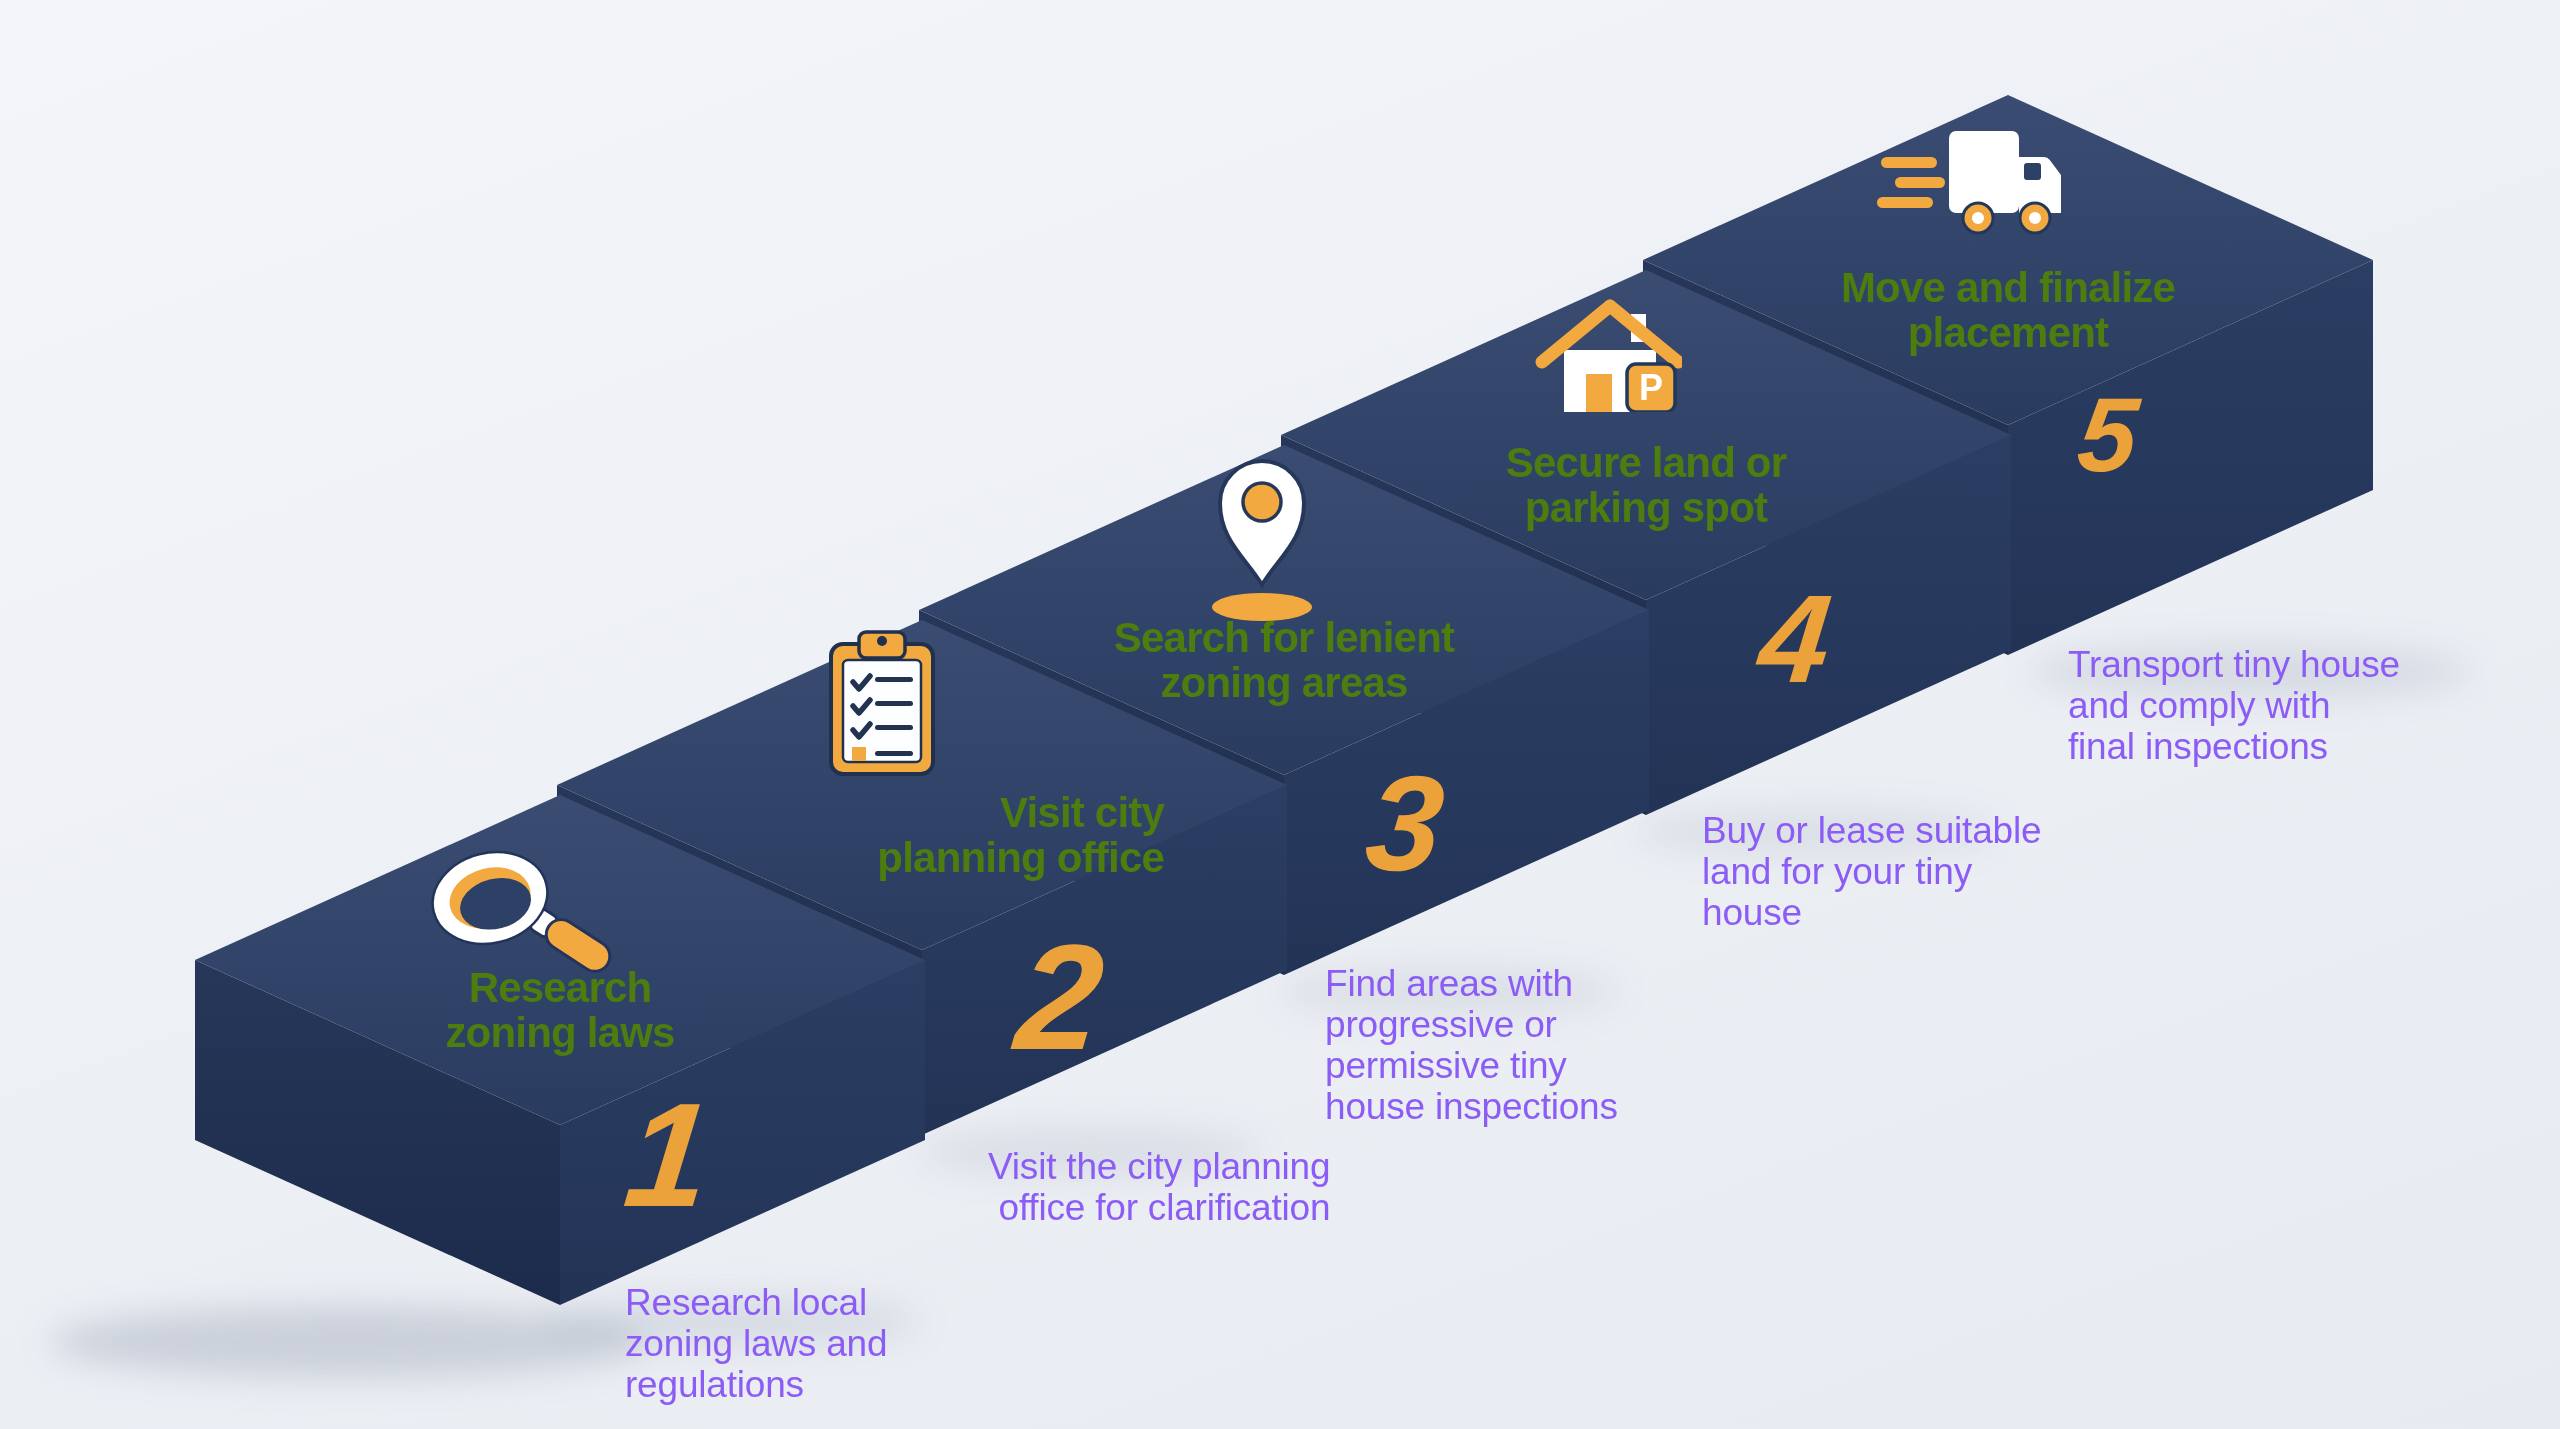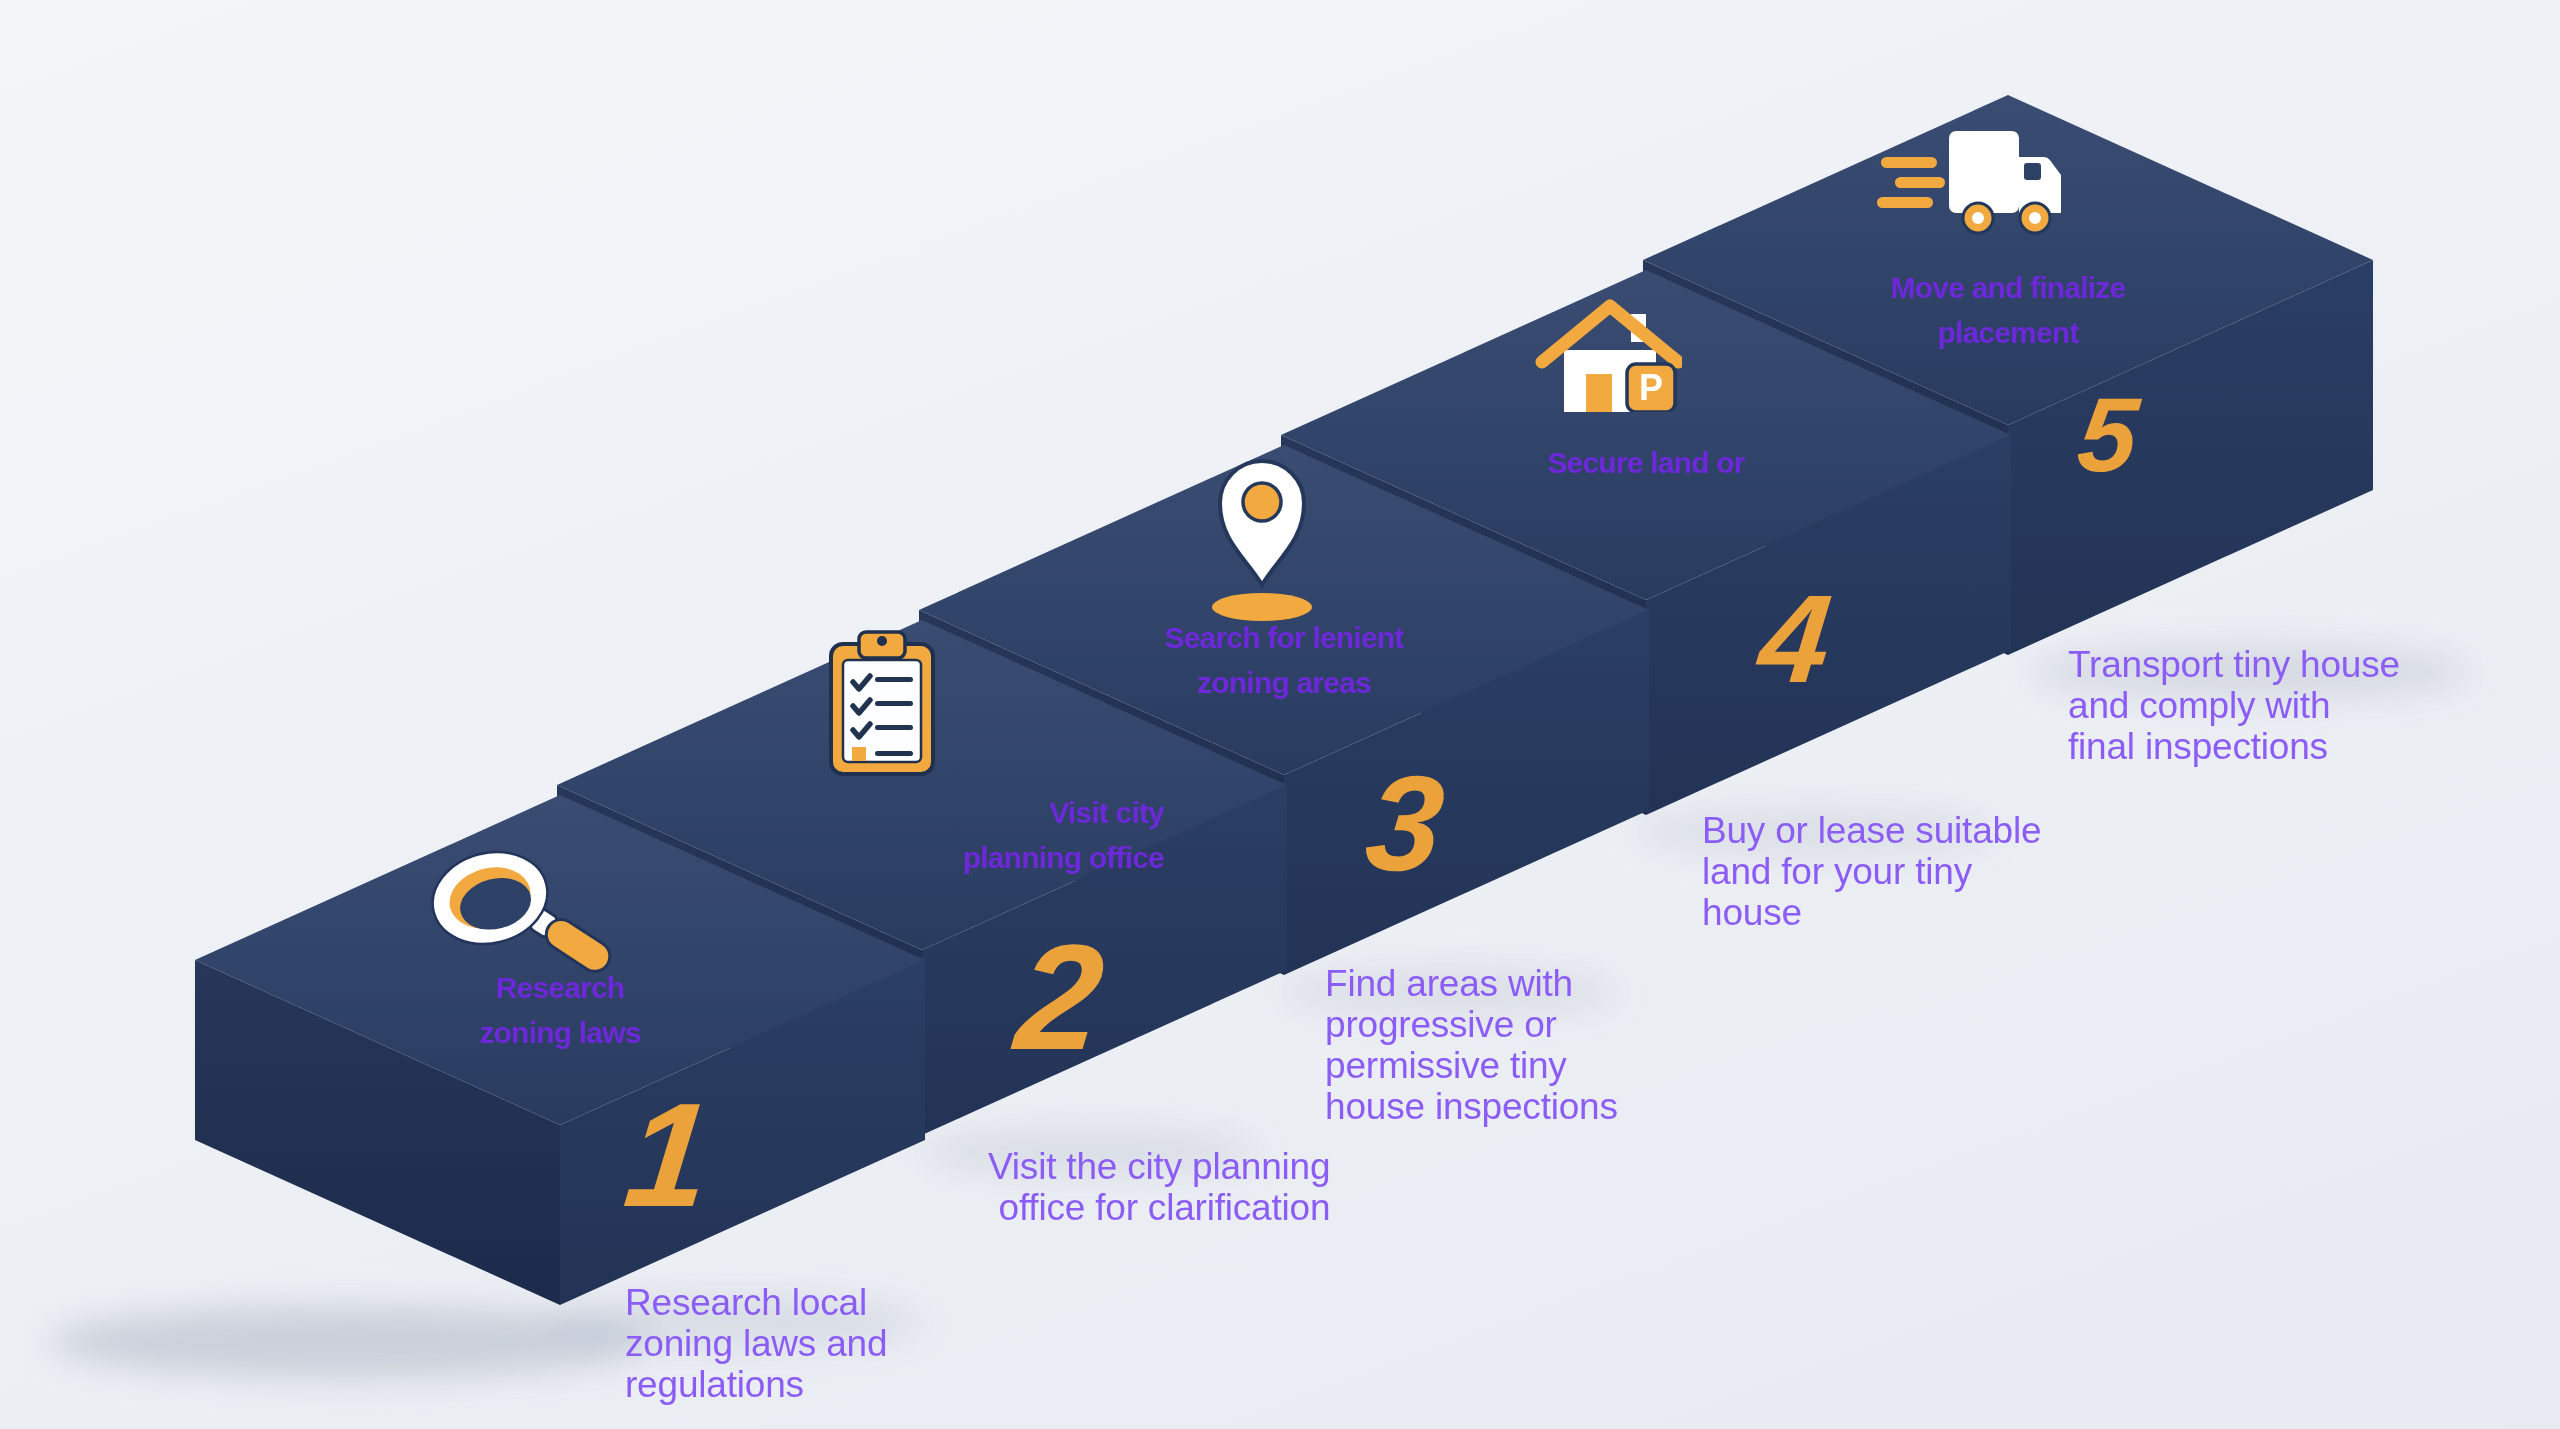--- a/index.html
+++ b/index.html
@@ -7,21 +7,21 @@
     width:2560px;height:1429px;position:relative;overflow:hidden;
     background:linear-gradient(160deg,#F3F5F9 0%,#ECEFF4 55%,#E7EAF0 100%);
     font-family:"Liberation Sans",sans-serif;
   }
   .stage{position:absolute;inset:0;}
   .blocks-svg{position:absolute;left:0;top:0;width:2560px;height:1429px;}
   .icon{position:absolute;}
   .icon svg{display:block;width:100%;height:100%;}
   .step-title{
     position:absolute;width:520px;text-align:center;
-    color:#6d28d9;font-weight:700;font-size:30px;line-height:45px;
+    color:#4d7c0f;font-weight:700;font-size:42px;line-height:45px;
     letter-spacing:-0.8px;
   }
   .step-title span{display:block;}
   .step-number{
     position:absolute;width:220px;text-align:center;
     color:#ECA23A;font-weight:700;font-style:italic;
     transform:skewX(-6deg);line-height:1;
   }
   .caption{
     position:absolute;color:#8b5cf6;font-size:37px;line-height:41px;
@@ -167,20 +167,21 @@
       <rect x="101" y="16" width="15" height="28" fill="#FFFFFF"></rect>
       <rect x="34" y="52" width="92" height="62" fill="#FFFFFF"></rect>
       <path d="M12 64 L80 8 L148 64" fill="none" stroke="#F2A93F" stroke-width="13" stroke-linecap="round" stroke-linejoin="round"></path>
       <rect x="56" y="76" width="26" height="38" fill="#F2A93F"></rect>
       <rect x="97" y="66" width="48" height="48" rx="9" fill="#F2A93F" stroke="#22375C" stroke-width="3.5"></rect>
       <text x="121" y="102" font-family="Liberation Sans, sans-serif" font-size="36" font-weight="700" fill="#FFFFFF" text-anchor="middle">P</text>
     </svg>
   </div>
   <div class="step-title" style="left:1386px;top:440px;">
     <span>Secure land or</span>
+    <span>parking spot</span>
   </div>
   <div class="step-number" style="left:1685px;top:576px;font-size:125px;">4</div>
   <div class="caption" style="left:1702px;top:810px;">
     <span>Buy or lease suitable</span>
     <span>land for your tiny</span>
     <span>house</span>
   </div>
 
   <div class="icon" style="left:1875px;top:119px;width:186px;height:122px;">
     <svg viewBox="0 0 186 122">

